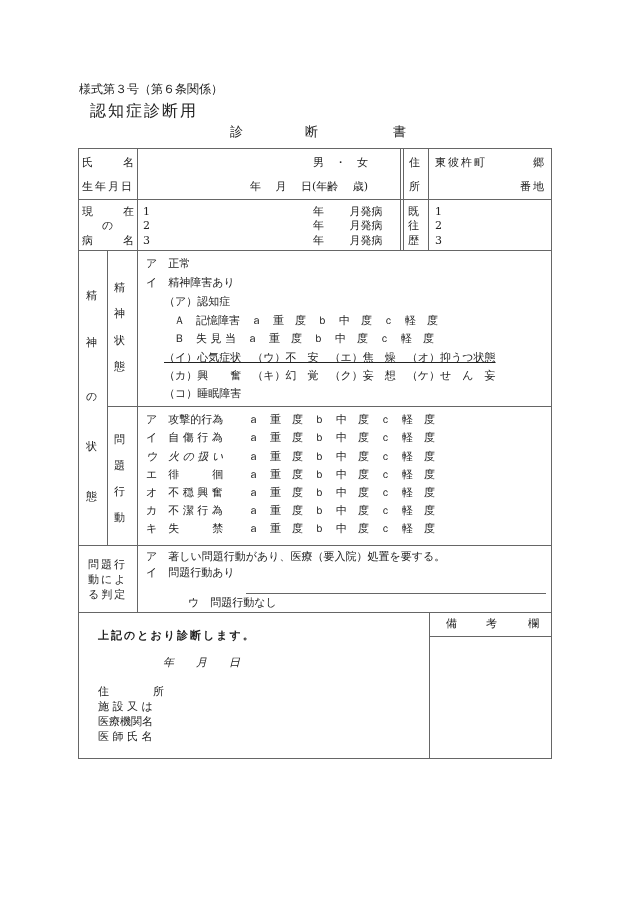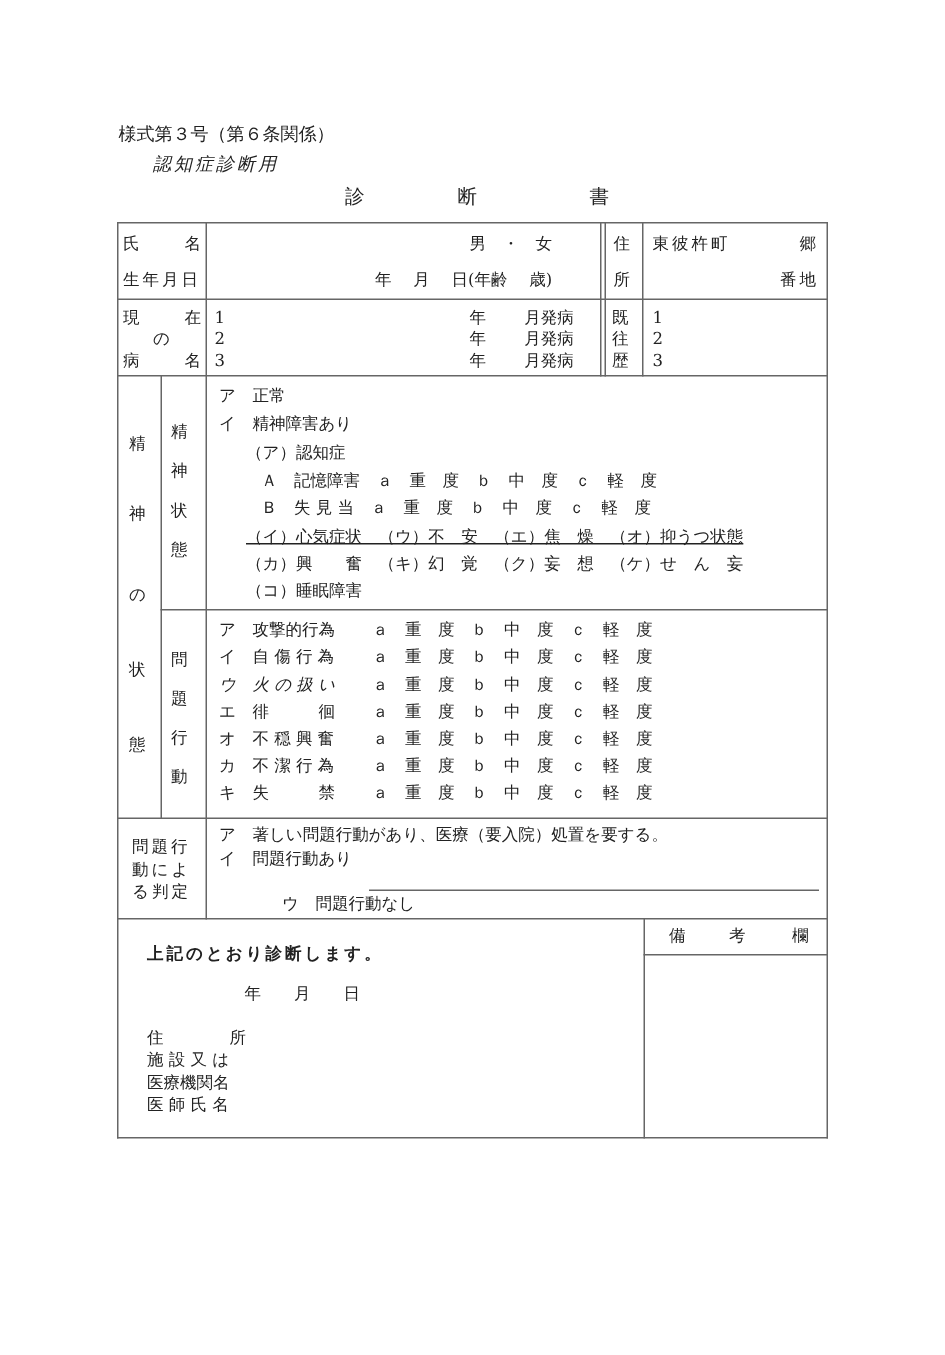--- a/index.html
+++ b/index.html
@@ -8,21 +8,21 @@
   .abs{position:absolute;white-space:nowrap;line-height:1;}
   .line{position:absolute;background:#666;}
   .h{height:1px;}
   .v{width:1px;}
   .ls{letter-spacing:2px;}
 </style>
 </head>
 <body>
 
 <div class="abs" style="left:79px;top:83px;font-size:12px;">様式第３号（第６条関係）</div>
-<div class="abs ls" style="left:102px;top:103px;font-size:12px;font-style:italic;">認知症診断用</div>
+<div class="abs ls" style="left:90px;top:103px;font-size:16px;">認知症診断用</div>
 <div>
   <div class="abs" style="left:230px;top:125px;font-size:13px;">診</div>
   <div class="abs" style="left:305px;top:125px;font-size:13px;">断</div>
   <div class="abs" style="left:393px;top:125px;font-size:13px;">書</div>
 </div>
 
 <div>
 
   <div class="line h" style="left:78px;top:148px;width:474px;"></div>
   <div class="line h" style="left:78px;top:758px;width:474px;"></div>
@@ -119,21 +119,21 @@
 <div class="abs" style="left:248px;top:523px;">ａ　重　度　ｂ　中　度　ｃ　軽　度</div>
 
 <div class="abs ls" style="left:88px;top:559px;">問題行</div>
 <div class="abs ls" style="left:88px;top:574px;">動によ</div>
 <div class="abs ls" style="left:88px;top:589px;">る判定</div>
 <div class="abs" style="left:146px;top:551px;">ア　著しい問題行動があり、医療（要入院）処置を要する。</div>
 <div class="abs" style="left:146px;top:567px;">イ　問題行動あり</div>
 <div class="abs" style="left:146px;top:597px;margin-left:42px;">ウ　問題行動なし</div>
 
 <div class="abs ls" style="left:98px;top:630px;font-size:11px;font-weight:bold;">上記のとおり診断します。</div>
-<div class="abs" style="left:163px;top:657px;">年　　月　　日</div>
+<div class="abs" style="left:163px;top:657px;font-style:italic;">年　　月　　日</div>
 <div class="abs" style="left:98px;top:686px;">住</div>
 <div class="abs" style="left:153px;top:686px;">所</div>
 <div class="abs" style="left:98px;top:701px;">施 設 又 は</div>
 <div class="abs" style="left:98px;top:716px;">医療機関名</div>
 <div class="abs" style="left:98px;top:731px;">医 師 氏 名</div>
 
 <div class="abs" style="left:446px;top:618px;">備</div>
 <div class="abs" style="left:486px;top:618px;">考</div>
 <div class="abs" style="left:528px;top:618px;">欄</div>
 <div class="abs" style="left:432px;top:640px;width:116px;height:115px;"></div>

